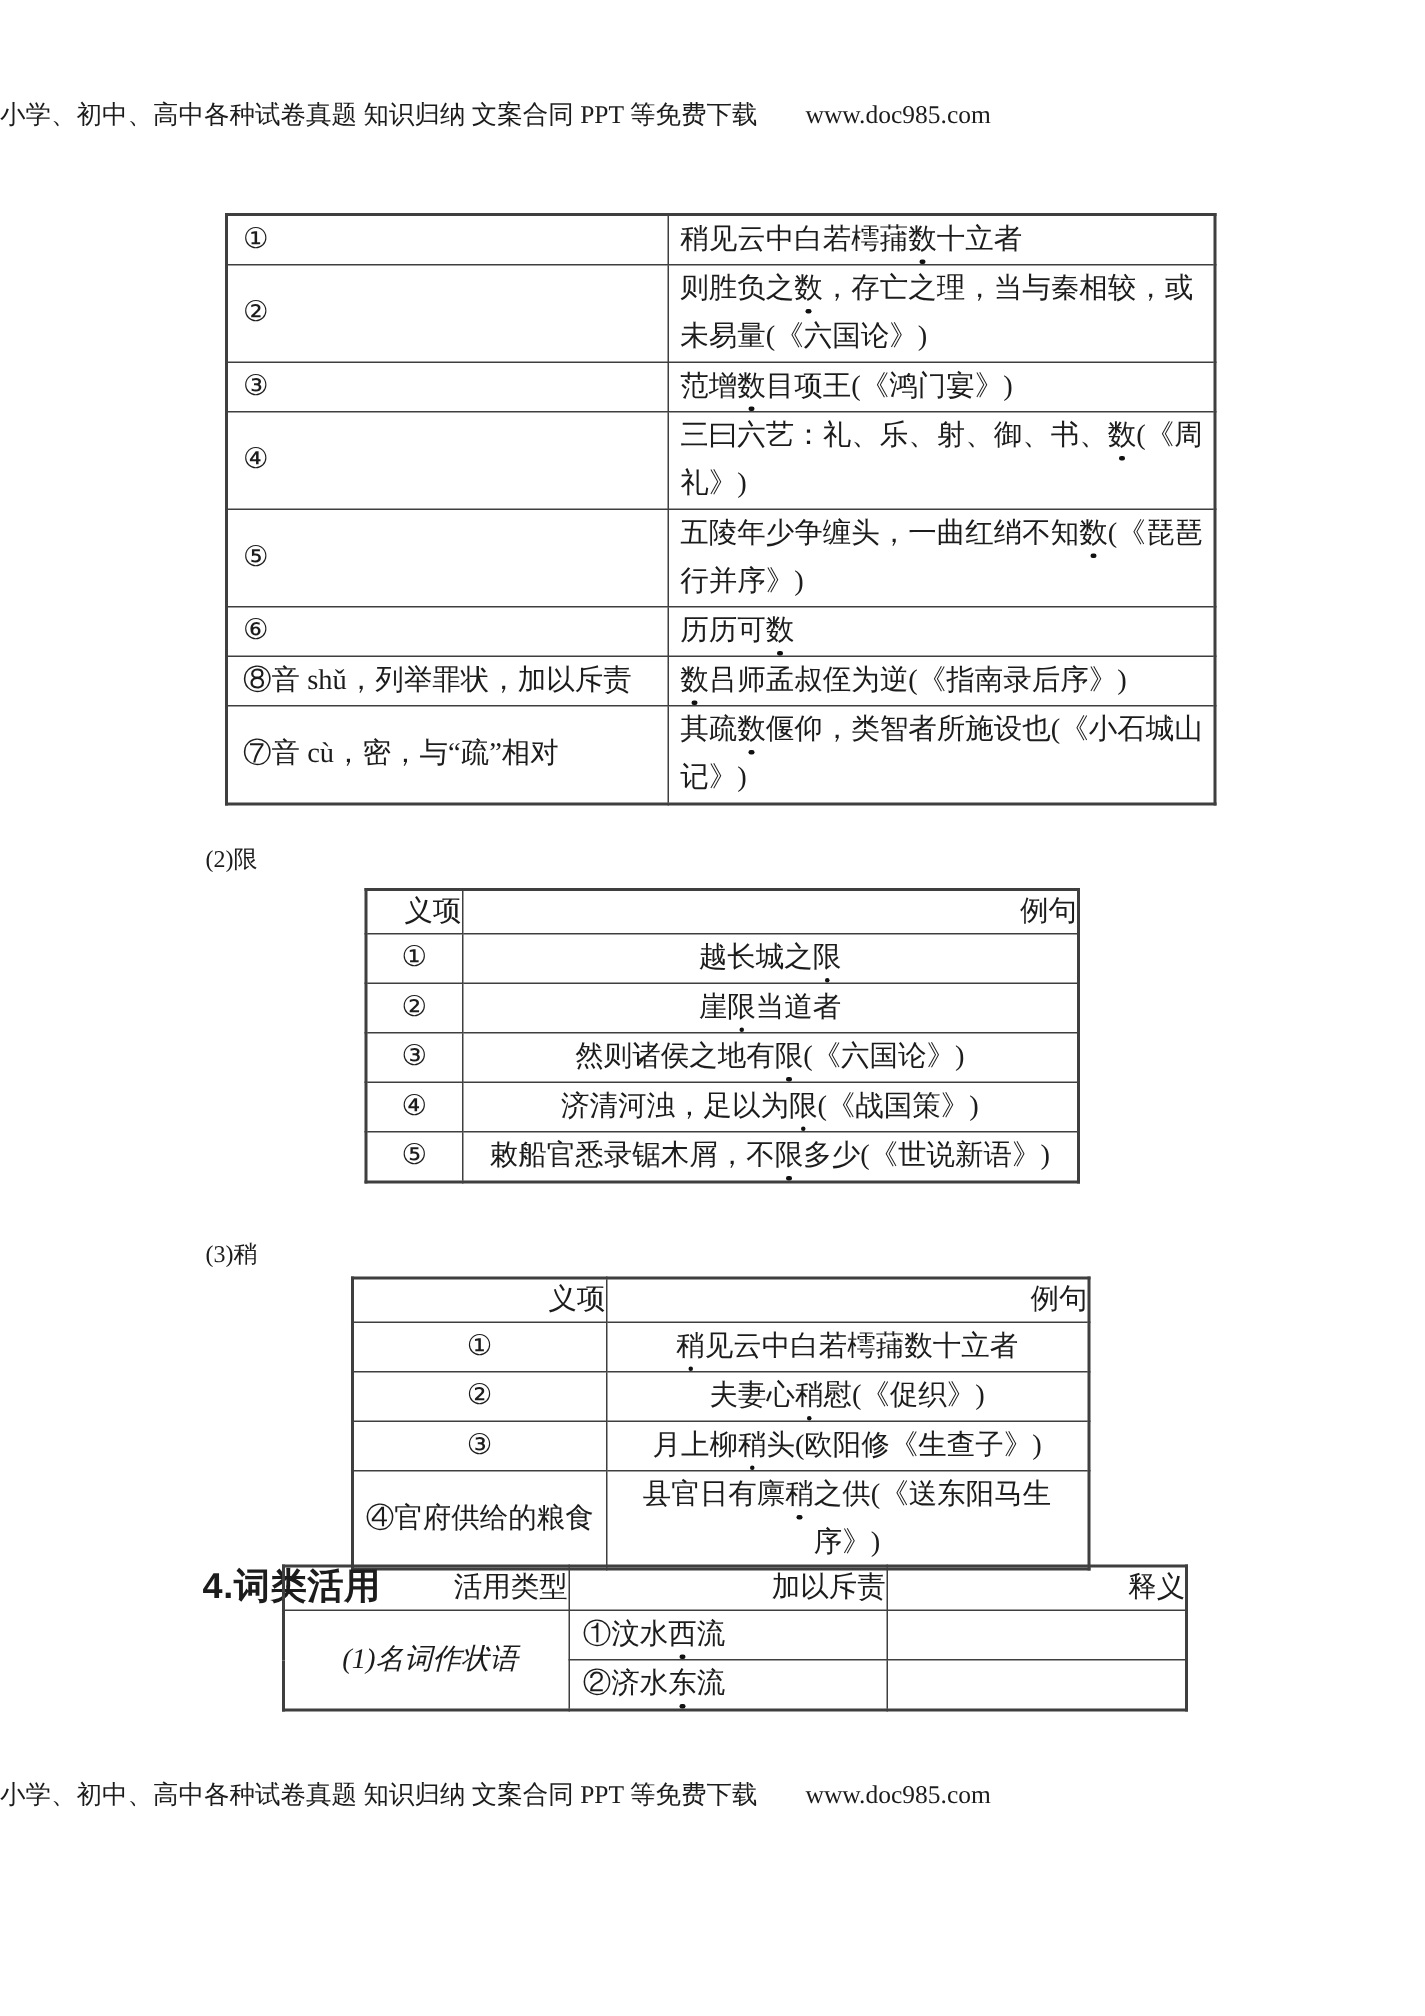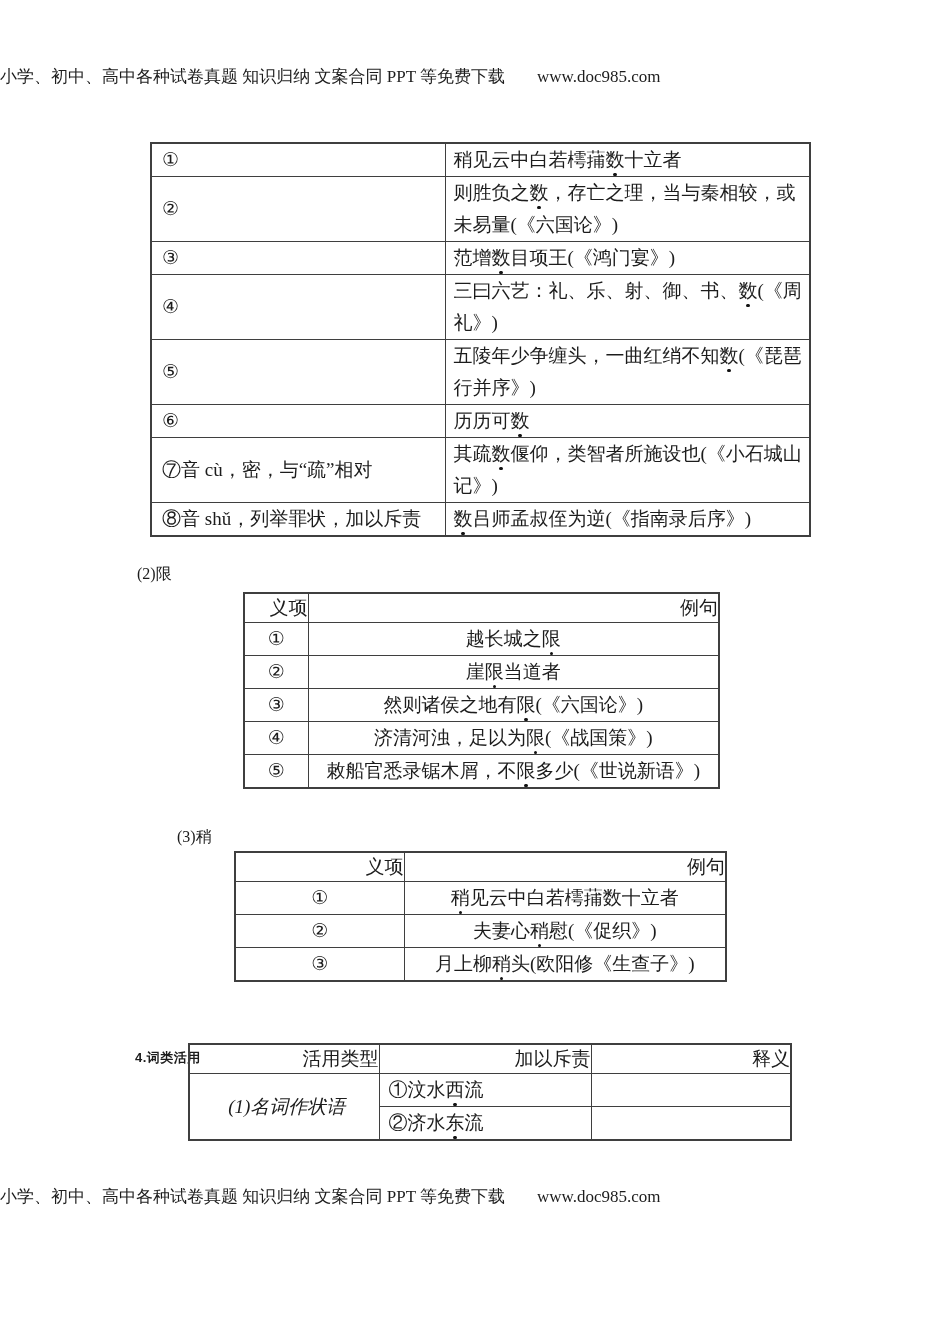--- a/index.html
+++ b/index.html
@@ -40,23 +40,23 @@
   .t3 td { text-align:center; padding:0 2px; }
 
   
   .t4 { top:1043px; left:188px; width:602px; }
   .t4 td.group-cell { text-align:center; padding:0 4px 0 9px;font-style:italic; }
   .t4 td.example-cell { text-align:left; padding:0 4px 0 9px;margin-left:28px; }
   .t4 td.empty-cell { padding:0 4px; }
 
   .sec-label { position:absolute; font-size:16px; line-height:24px; }
   #label-xian { top:562px; left:137px; }
-  #label-shao { top:825px; left:137px;margin-left:40px; }
+  #label-shao { top:825px; left:137px; }
   #title-huoyong {
-    top:1046px; left:135px; font-size:13px; line-height:24px; font-weight:700;
+    top:1046px; left:135px; font-size:24px; line-height:24px; font-weight:700;
     font-family:"Liberation Sans","DejaVu Sans",sans-serif; letter-spacing:0.5px;
   }
 
   
   .em { position:relative; }
   .em::after {
     content:""; position:absolute; left:50%; bottom:-6px;
     width:3.5px; height:3.5px; margin-left:-1.75px;
     border-radius:50%; background:#111;
   }
@@ -92,27 +92,27 @@
       </tr>
       <tr>
         <td class="meaning-col">⑤</td>
         <td class="example-col">五陵年少争缠头，一曲红绡不知<span class="em">数</span>(《琵琶行并序》)</td>
       </tr>
       <tr>
         <td class="meaning-col">⑥</td>
         <td class="example-col">历历可<span class="em">数</span></td>
       </tr>
       <tr>
+        <td class="meaning-col">⑧音 shǔ，列举罪状，加以斥责</td>
+        <td class="example-col"><span class="em">数</span>吕师孟叔侄为逆(《指南录后序》)</td>
+      </tr>
+      <tr>
         <td class="meaning-col">⑦音 cù，密，与“疏”相对</td>
         <td class="example-col">其疏<span class="em">数</span>偃仰，类智者所施设也(《小石城山记》)</td>
       </tr>
-      <tr>
-        <td class="meaning-col">⑧音 shǔ，列举罪状，加以斥责</td>
-        <td class="example-col"><span class="em">数</span>吕师孟叔侄为逆(《指南录后序》)</td>
-      </tr>
     </tbody>
 </table>
 
 <div class="sec-label" id="label-xian">(2)限</div>
 
 <table class="t2">
   <colgroup>
     <col style="width:64px">
     <col style="width:411px">
   </colgroup>
@@ -164,20 +164,24 @@
         <td class="meaning-col">①</td>
         <td class="example-col"><span class="em">稍</span>见云中白若樗蒱数十立者</td>
       </tr>
       <tr>
         <td class="meaning-col">②</td>
         <td class="example-col">夫妻心<span class="em">稍</span>慰(《促织》)</td>
       </tr>
       <tr>
         <td class="meaning-col">③</td>
         <td class="example-col">月上柳<span class="em">稍</span>头(欧阳修《生查子》)</td>
+      </tr>
+      <tr>
+        <td class="meaning-col">④官府供给的粮食</td>
+        <td class="example-col">县官日有廪<span class="em">稍</span>之供(《送东阳马生序》)</td>
       </tr>
     </tbody>
 </table>
 
 <div class="sec-label" id="title-huoyong">4.词类活用</div>
 
 <table class="t4">
   <colgroup>
     <col style="width:190px">
     <col style="width:212px">

